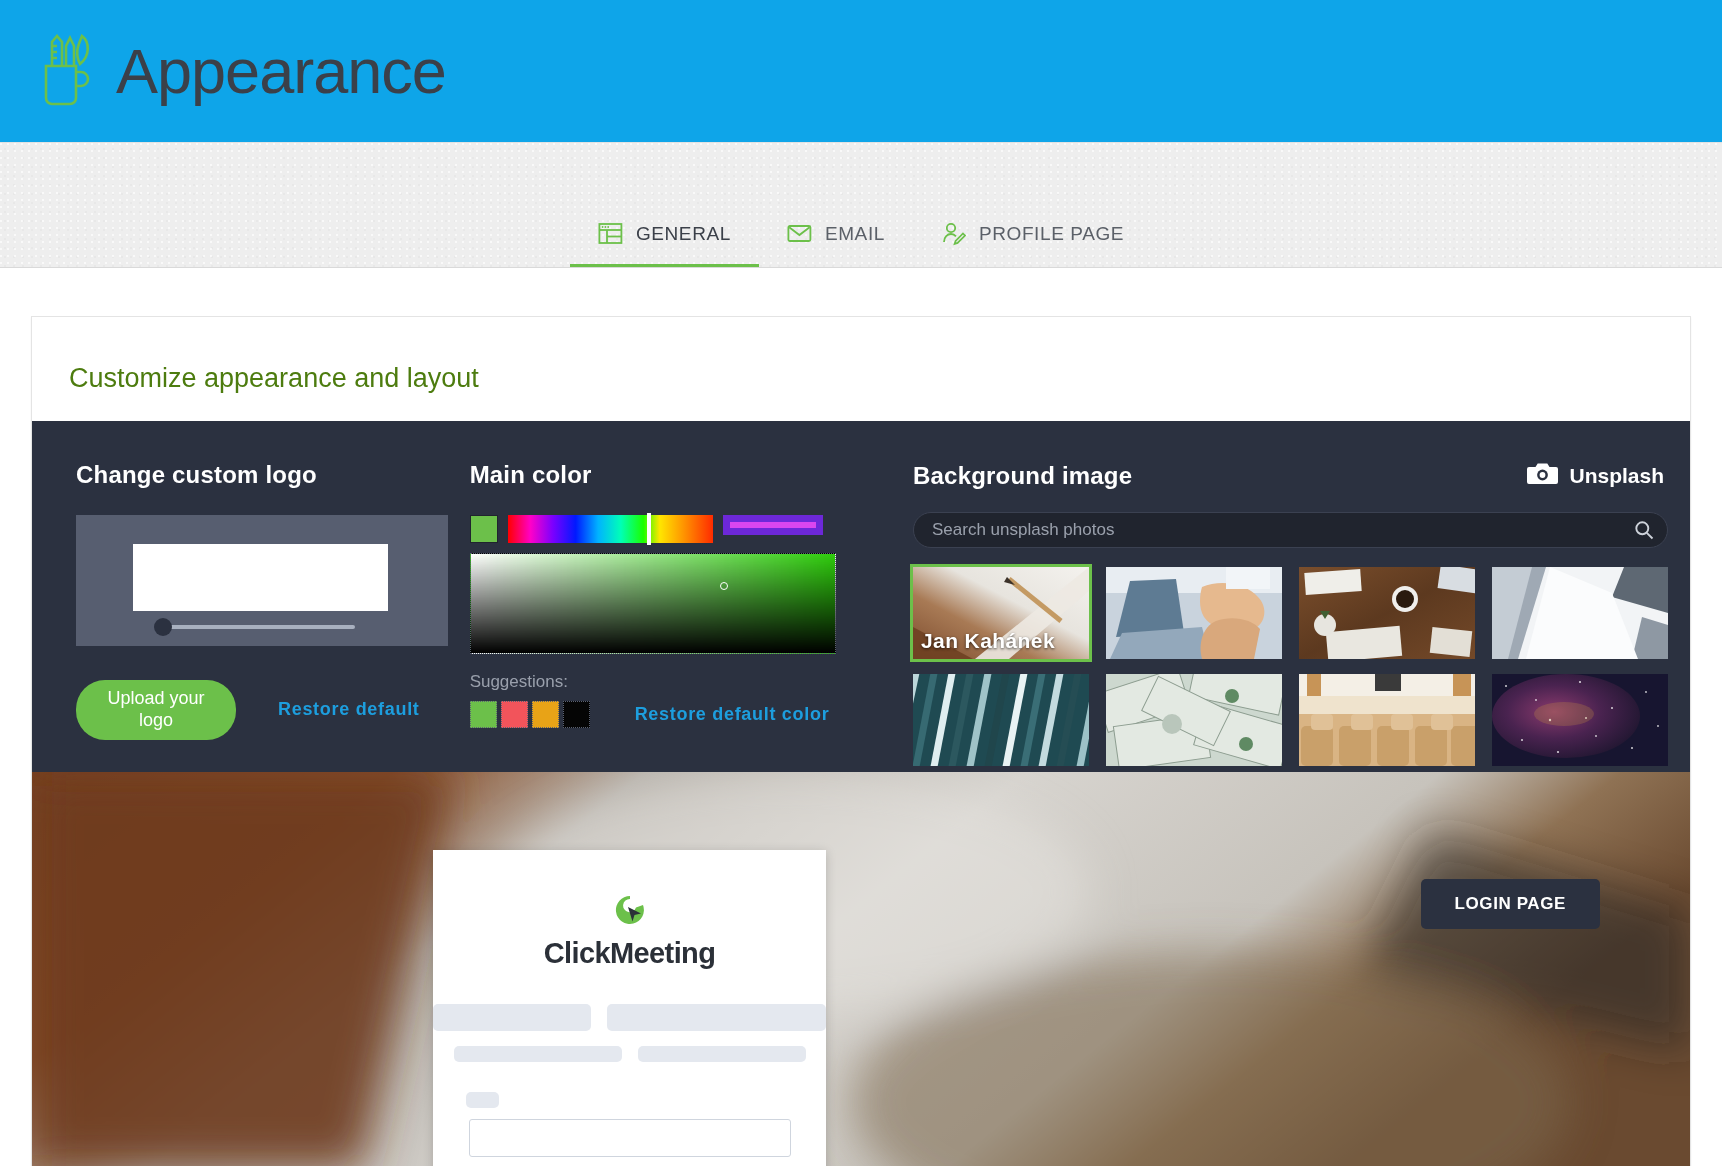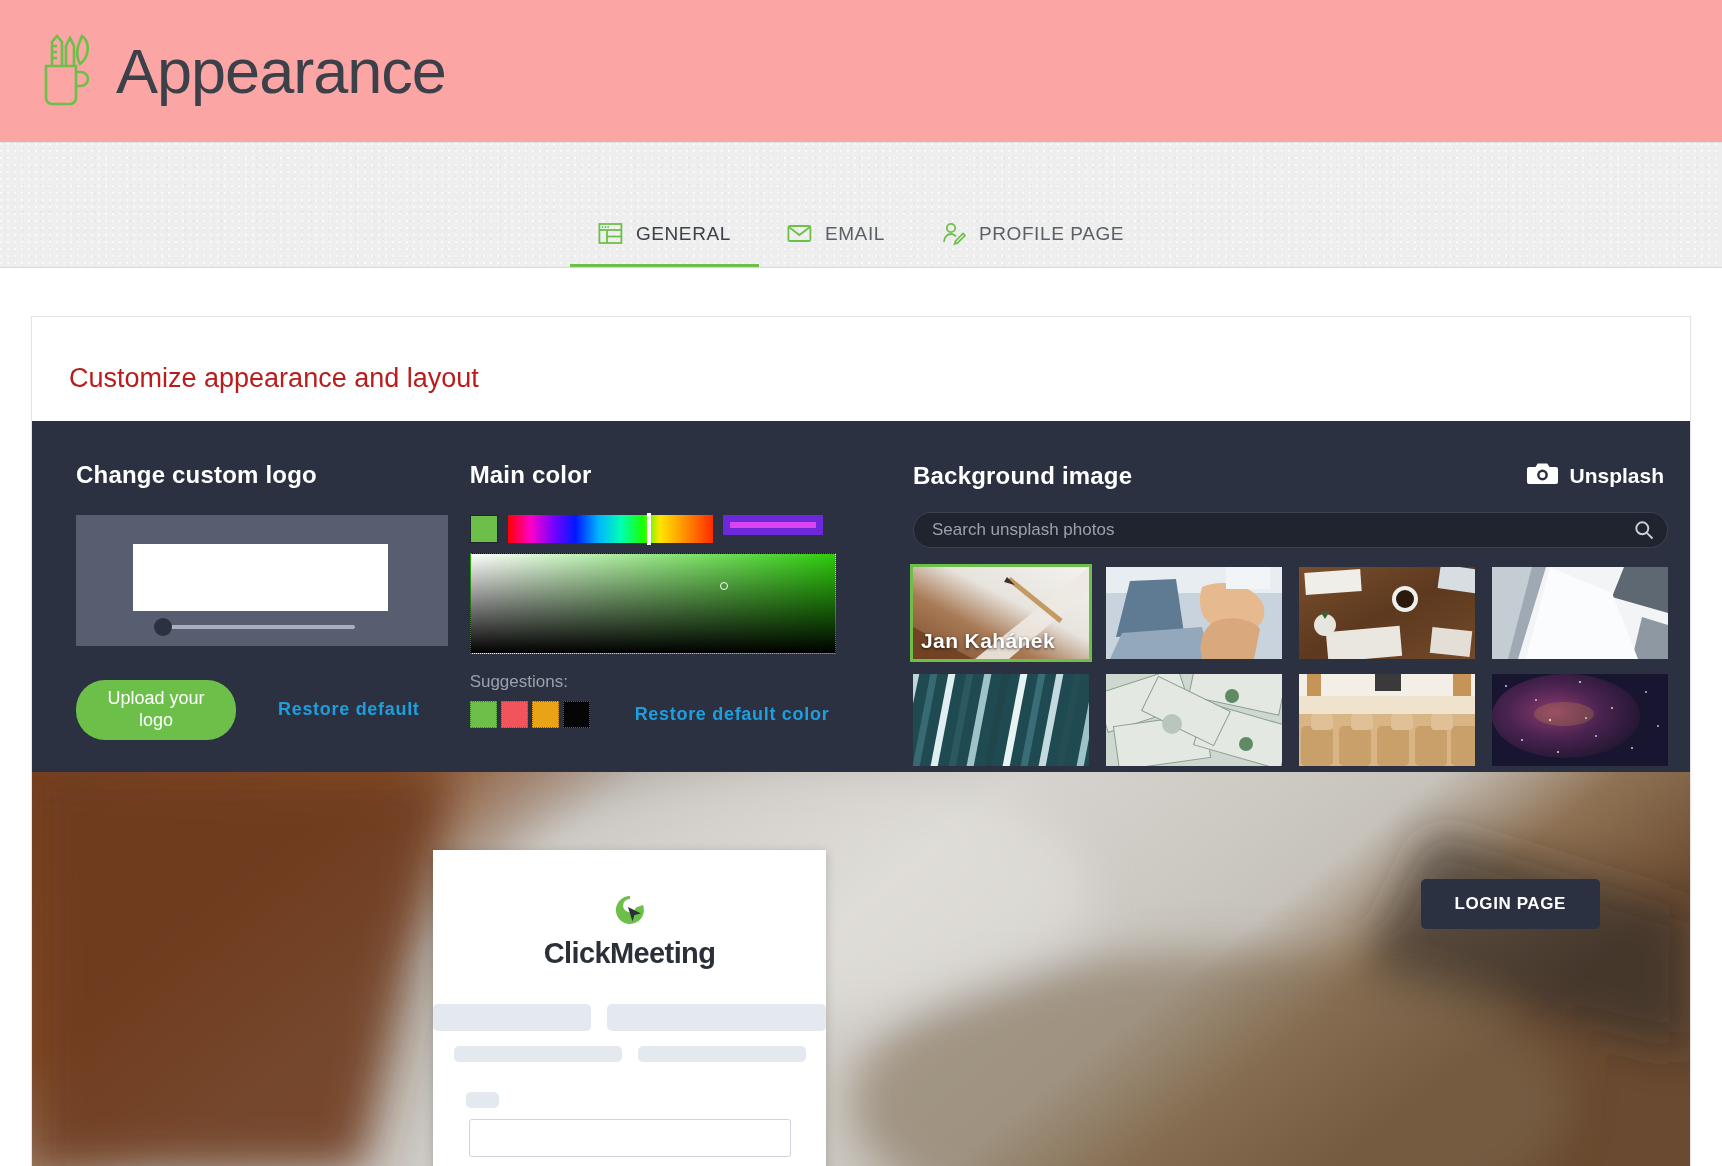--- a/index.html
+++ b/index.html
@@ -7,21 +7,21 @@
     width: 1722px;
     height: 1166px;
     overflow: hidden;
     font-family: "Liberation Sans", sans-serif;
     background: #ffffff;
   }
 
   
   .page-header {
     height: 143px;
-    background: #fca5a5;
+    background: #0ea5e9;
     display: flex;
     align-items: center;
     padding-left: 36px;
     border-bottom: 1px solid #e2e2e2;
   }
   .header-icon { width: 62px; height: 78px; flex: 0 0 auto; margin-right: 18px; }
   .header-title {
     font-size: 63px;
     font-weight: 300;
     color: #3b4049;
@@ -72,21 +72,21 @@
     background: #ffffff;
     border: 1px solid #e4e4e4;
     border-bottom: none;
     box-shadow: 0 1px 2px rgba(0,0,0,.05);
     height: 852px;
     overflow: hidden;
   }
   .card-title {
     font-size: 27px;
     font-weight: 300;
-    color: #b91c1c;
+    color: #4d7c0f;
     padding: 46px 0 0 37px;
     height: 104px;
   }
 
   
   .controls {
     background: #2b3140;
     height: 351px;
     display: flex;
     padding: 40px 22px 0 22px;

